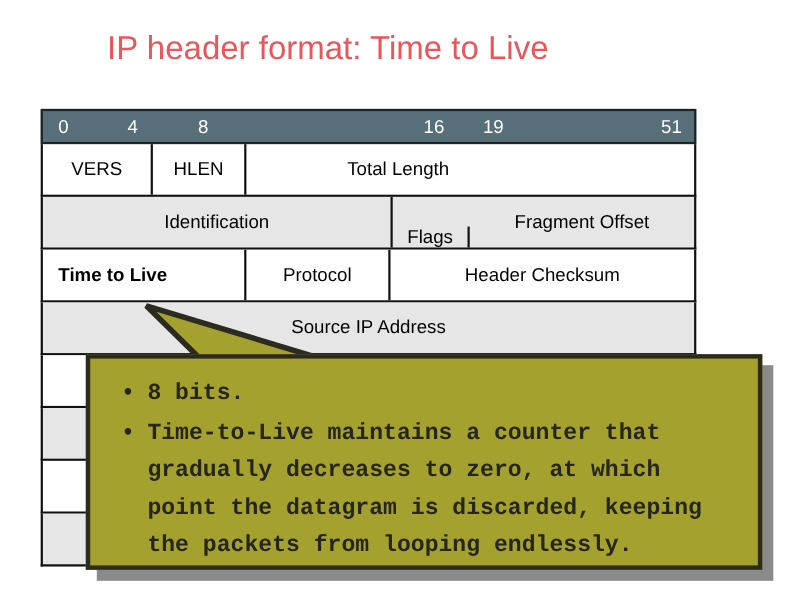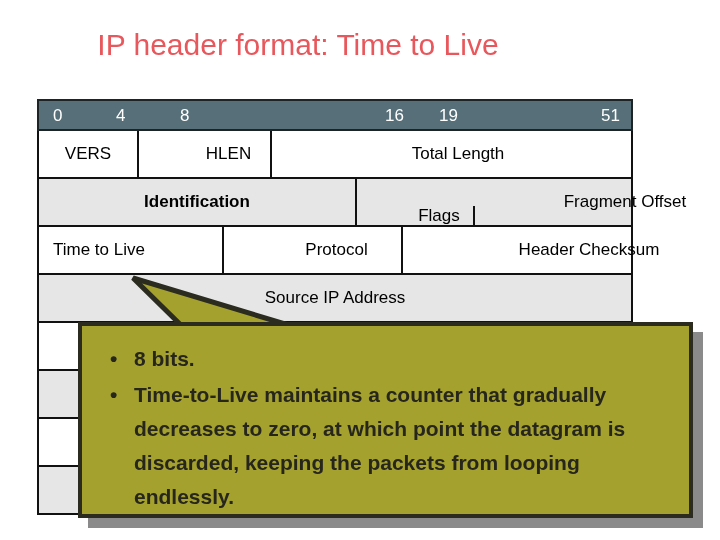--- a/index.html
+++ b/index.html
@@ -55,21 +55,20 @@
   }
 
   
   .hdr-row {
     display: flex;
     height: 48px;
     border-left: 2px solid #111111;
     border-right: 2px solid #111111;
     border-bottom: 2px solid #111111;
     box-sizing: border-box;
-    gap: 48px;
   }
   .hdr-row.white  { background: #ffffff; }
   .hdr-row.gray   { background: #e6e6e6; }
 
   .hdr-cell {
     display: flex;
     align-items: center;
     justify-content: center;
     font-size: 17px;
     color: #000000;
@@ -108,20 +107,21 @@
     width: 615px;
     height: 196px;
     background: #a4a12e;
     border: 4px solid #2b2b20;
     box-sizing: border-box;
   }
   #callout-list {
     margin: 0;
     padding: 16px 14px 0 26px;
     list-style: none;
+    font-family: Liberation Mono, monospace;
   }
   #callout-list li {
     position: relative;
     color: #26261c;
     font-size: 21px;
     font-weight: bold;
     line-height: 34px;
     padding-left: 26px;
     margin-bottom: 2px;
   }
@@ -151,26 +151,26 @@
       <span class="tick" style="left: 562px;">51</span>
     </div>
 
   <div id="hdr-rows">
       <div class="hdr-row white">
         <div class="hdr-cell" style="width: 100px; flex: 0 0 100px;">VERS</div>
         <div class="hdr-cell" style="width: 85px; flex: 0 0 85px;">HLEN</div>
         <div class="hdr-cell" style="width: 276px; flex: 0 0 276px;">Total Length</div>
       </div>
       <div class="hdr-row gray">
-        <div class="hdr-cell" style="width: 318px; flex: 0 0 318px; font-weight: bold;">Identification</div>
+        <div class="hdr-cell" style="width: 318px; flex: 0 0 318px;">Identification</div>
         <div class="hdr-cell" style="width: 70px; flex: 0 0 70px; margin-top: 27px;">Flags</div>
         <div class="hdr-cell" style="width: 204px; flex: 0 0 204px;">Fragment  Offset</div>
       </div>
       <div class="hdr-row white">
-        <div class="hdr-cell left-align" style="width: 185px; flex: 0 0 185px;">Time to Live</div>
+        <div class="hdr-cell left-align" style="width: 185px; flex: 0 0 185px; font-weight: bold;">Time to Live</div>
         <div class="hdr-cell" style="width: 131px; flex: 0 0 131px;">Protocol</div>
         <div class="hdr-cell" style="width: 276px; flex: 0 0 276px;">Header Checksum</div>
       </div>
       <div class="hdr-row gray">
         <div class="hdr-cell" style="width: 592px; flex: 0 0 592px;">Source IP Address</div>
       </div>
       <div class="hdr-row white">
         <div class="hdr-cell" style="width: 592px; flex: 0 0 592px;"></div>
       </div>
       <div class="hdr-row gray">

